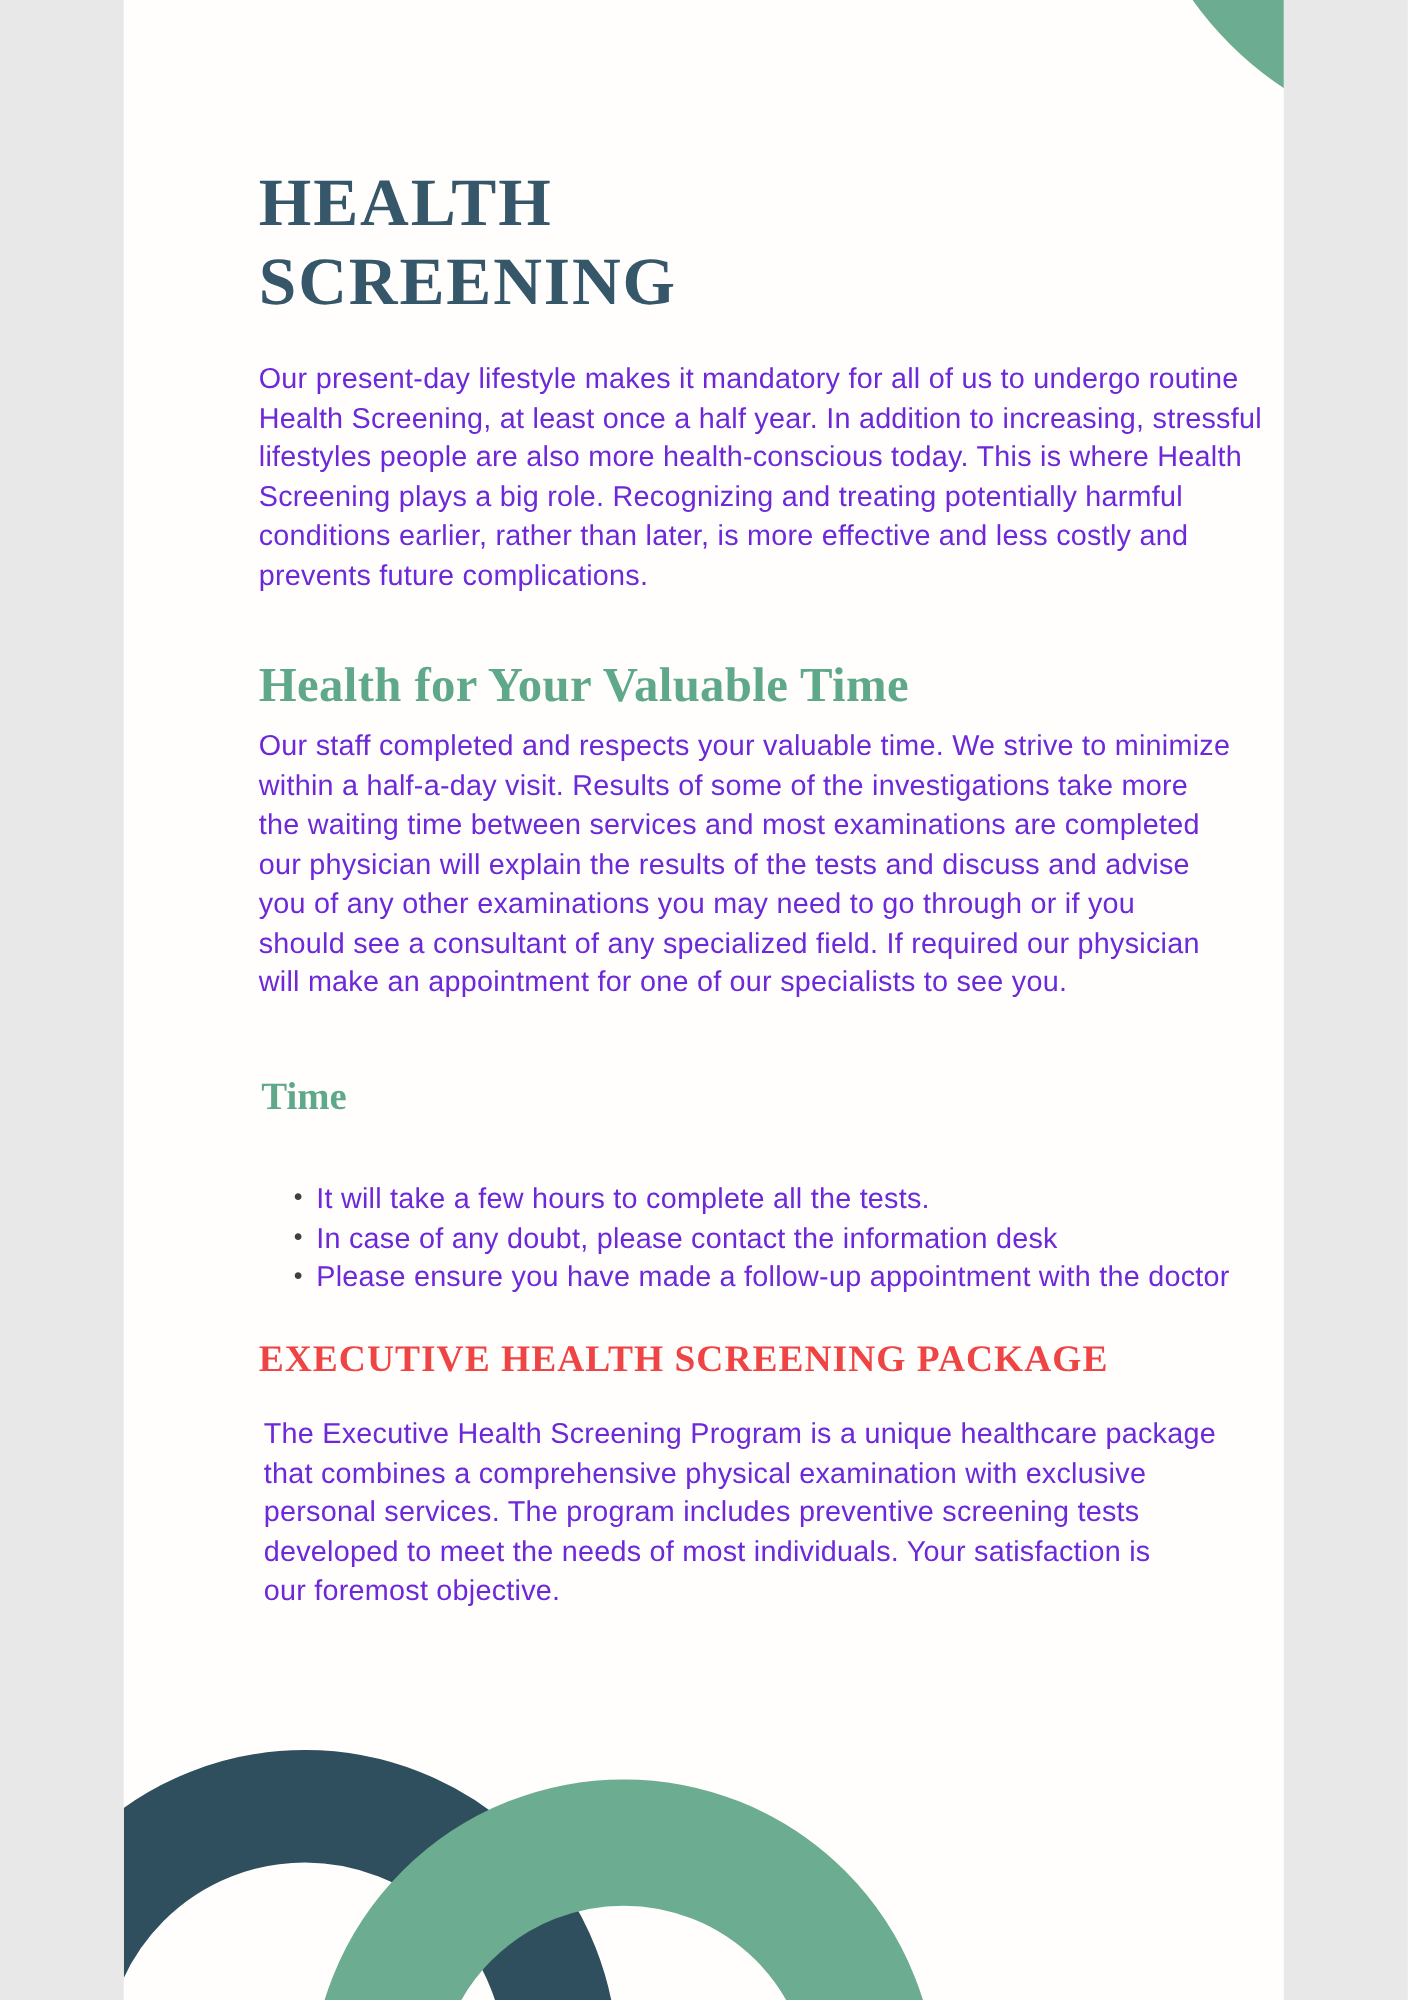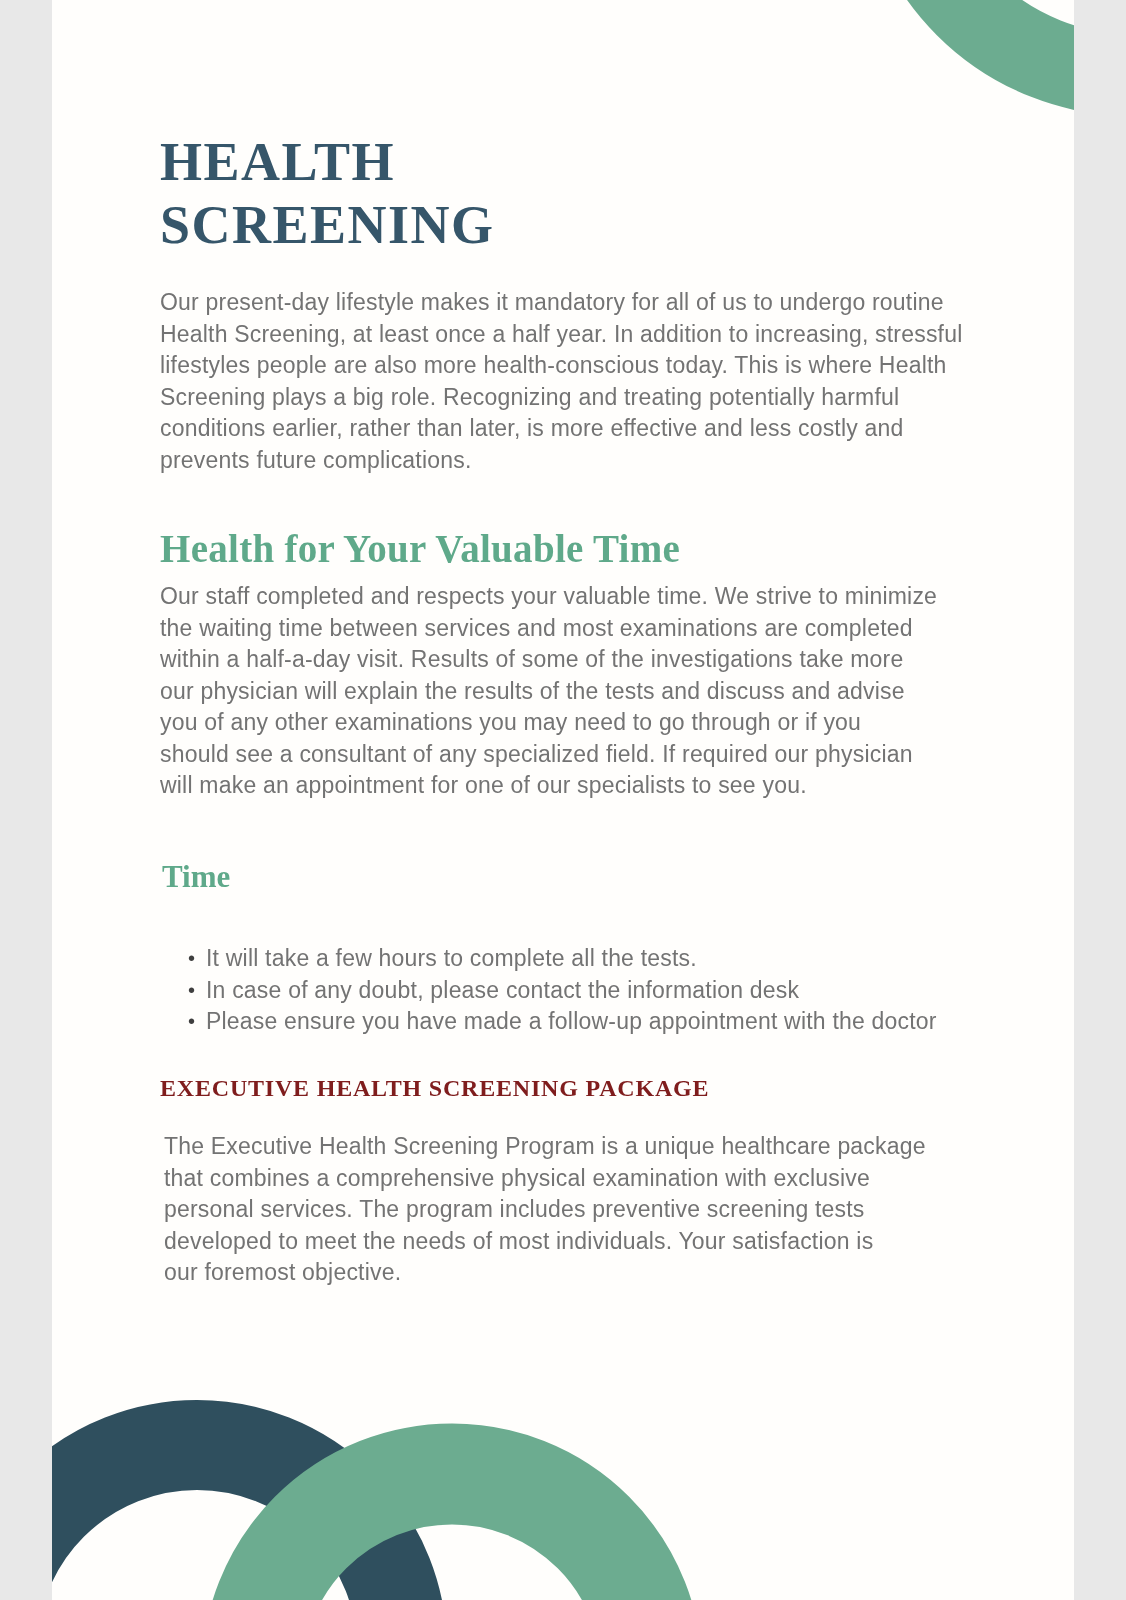--- a/index.html
+++ b/index.html
@@ -1,18 +1,18 @@
 <!DOCTYPE html>
 <html><head>
 <meta charset="utf-8">
 <style>
   html,body{margin:0;padding:0;background:#e8e8e8;}
   .page{
     position:relative;
-    width:1022px;height:1600px;
+    width:928px;height:1600px;
     margin:0 auto;
     background:#fffefc;
     overflow:hidden;
     font-family:"Liberation Sans",sans-serif;
     text-decoration:underline;
   }
   .decor{position:absolute;left:0;top:0;width:1126px;height:1600px;pointer-events:none;}
   .serif{font-family:"Liberation Serif","DejaVu Serif",serif;font-weight:700;}
   .page-title{
     position:absolute;left:108px;top:131px;margin:0;
@@ -24,27 +24,27 @@
     font-size:39px;line-height:44px;letter-spacing:0.3px;
     color:#5fa98a;
   }
   .h-note{
     position:absolute;left:110px;top:859px;margin:0;
     font-size:31px;line-height:36px;
     color:#5fa98a;
   }
   .h-exec{
     position:absolute;left:108px;top:1068px;margin:0;
-    font-size:24px;line-height:40px;letter-spacing:0.8px;
-    color:#7f1d1d;
+    font-size:30px;line-height:40px;letter-spacing:0.8px;
+    color:#ef4444;
   }
   .body-block{
     position:absolute;
     font-size:23px;line-height:31.5px;letter-spacing:0.2px;
-    color:#737373;
+    color:#6d28d9;
   }
   .body-block .line{white-space:pre;}
   #intro-paragraph{left:108px;top:287px;}
   #respect-paragraph{left:108px;top:581px;}
   #exec-paragraph{left:112px;top:1131px;}
   #note-bullets{left:136px;top:943px;}
   #note-bullets .line{padding-left:18px;position:relative;}
   #note-bullets .line::before{
     content:"\2022";
     position:absolute;left:0;top:0;
@@ -76,22 +76,22 @@
       <div class="line">lifestyles people are also more health-conscious today. This is where Health</div>
       <div class="line">Screening plays a big role. Recognizing and treating potentially harmful</div>
       <div class="line">conditions earlier, rather than later, is more effective and less costly and</div>
       <div class="line">prevents future complications.</div>
     </div>
 
   <h2 class="h-green serif">Health for Your Valuable Time</h2>
 
   <div class="body-block" id="respect-paragraph">
       <div class="line">Our staff completed and respects your valuable time. We strive to minimize</div>
+      <div class="line">within a half-a-day visit. Results of some of the investigations take more</div>
       <div class="line">the waiting time between services and most examinations are completed</div>
-      <div class="line">within a half-a-day visit. Results of some of the investigations take more</div>
       <div class="line">our physician will explain the results of the tests and discuss and advise</div>
       <div class="line">you of any other examinations you may need to go through or if you</div>
       <div class="line">should see a consultant of any specialized field. If required our physician</div>
       <div class="line">will make an appointment for one of our specialists to see you.</div>
     </div>
 
   <h3 class="h-note serif">Time</h3>
 
   <div class="body-block" id="note-bullets">
       <div class="line">It will take a few hours to complete all the tests.</div>

